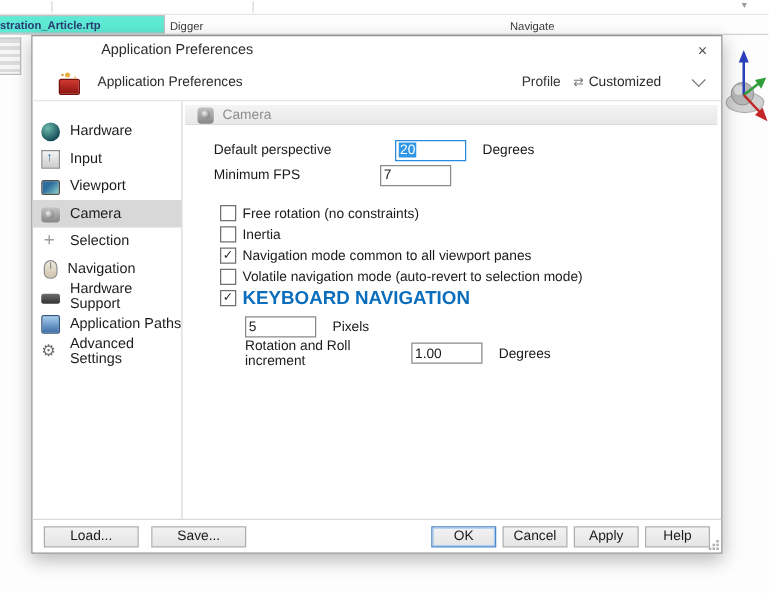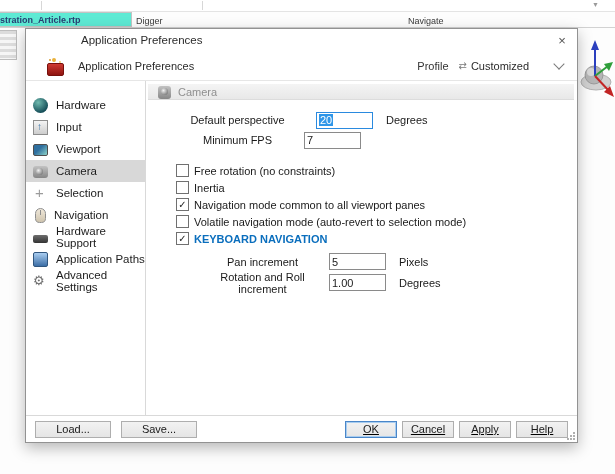--- a/index.html
+++ b/index.html
@@ -50,39 +50,39 @@
   .ic-hardware{background:linear-gradient(#6e6e6e,#333);border-radius:2px;height:8px;margin-top:4px;}
   .ic-apppaths{background:linear-gradient(#a9cdf0,#3c6ea6);border:1px solid #30567f;border-radius:2px;}
   .ic-datapaths{background:linear-gradient(100deg,#f3c969,#d2912c);border:1px solid #a3741e;height:12px;margin-top:2px;}
   .ic-advanced::after{content:"⚙";position:absolute;left:0px;top:-1px;font-size:13px;color:#6f6f6f;}
 
   .main{flex:1;min-width:0;display:flex;flex-direction:column;}
   .sect-hdr{margin:3px 3px 0 2px;height:15px;background:linear-gradient(#f4f4f4,#e8e8e8);border-bottom:1px solid #dcdcdc;display:flex;align-items:center;padding-left:10px;}
   .sect-hdr .icn{width:13px;height:13px;margin-right:7px;}
   .sect-hdr .stitle{font-size:11px;color:#8f8f8f;}
   .panel{padding:10px 0 0 25px;font-size:11px;color:#1a1a1a;}
-  .frow{display:flex;align-items:center;height:20px;text-align:center;}
+  .frow{display:flex;align-items:center;height:20px;}
   .flabel{width:133px;flex:none;}
   .finput{width:51px;height:15px;border:1px solid #8a8a8a;background:#fff;padding:0 2px;display:flex;align-items:center;font-size:11px;flex:none;}
   .finput.focused{border:1px solid #2a8adf;margin-left:12px;}
   .finput .seltext{background:#2f96e8;color:#fff;padding:0 1px;}
   .funit{margin-left:13px;}
   .cb-block{margin-top:12px;margin-left:-20px;padding-left:25px;}
   .cbrow{display:flex;align-items:center;height:17px;}
   .cb{width:11px;height:11px;border:1px solid #707070;background:#fff;margin-right:5px;flex:none;display:flex;align-items:center;justify-content:center;font-size:10px;color:#1f1f1f;line-height:1;}
-  .kbd-label{color:#0a6ebd;font-weight:bold;font-size:11px;}
+  .kbd-label{color:#0a6ebd;font-weight:bold;font-size:15px;}
   .subfields{margin-top:4px;padding-left:20px;}
   .subfields .frow{height:21px;}
 
   .footer{height:26px;flex:none;border-top:1px solid #d9d9d9;display:flex;align-items:center;padding:0 9px;position:relative;}
   .btn{height:17px;background:linear-gradient(#f2f2f2,#e5e5e5);border:1px solid #aeaeae;font-size:11px;color:#1a1a1a;display:flex;align-items:center;justify-content:center;box-sizing:border-box;cursor:default;}
   .btn.small{width:76px;margin-right:10px;}
   .btn.action{width:52px;margin-left:5px;}
   .btn.default{border:1px solid #4a86c8;box-shadow:0 0 0 1px #a8cdf0 inset;}
-  .right-group{margin-left:auto;display:flex;text-decoration:underline;}
+  .right-group{margin-left:auto;display:flex;}
   .grip{position:absolute;right:2px;bottom:2px;width:8px;height:8px;}
   .grip::after{content:"";position:absolute;right:0;bottom:0;width:2px;height:2px;background:#b0b0b0;box-shadow:-3px 3px 0 #b0b0b0,0 3px 0 #b0b0b0,-6px 6px 0 #b0b0b0,-3px 6px 0 #b0b0b0,0 6px 0 #b0b0b0;transform:translateY(-6px);}
 </style>
 </head>
 <body>
 
 <div id="root">
 
   <div class="ribbon">
     <span class="ribbon-tab" style="left:6px">ity</span>
@@ -207,21 +207,20 @@
               <span class="cb"></span>
               <span>Volatile navigation mode (auto-revert to selection mode)</span>
             </div>
             <div class="cbrow">
               <span class="cb">✓</span>
               <span class="kbd-label">KEYBOARD NAVIGATION</span>
             </div>
 
             <div class="subfields">
               <div class="frow">
-                <span class="flabel">Pan increment</span>
                 <span class="finput">
                     <span>5</span>
                   </span>
                 <span class="funit">Pixels</span>
               </div>
               <div class="frow">
                 <span class="flabel">Rotation and Roll increment</span>
                 <span class="finput">
                     <span>1.00</span>
                   </span>

